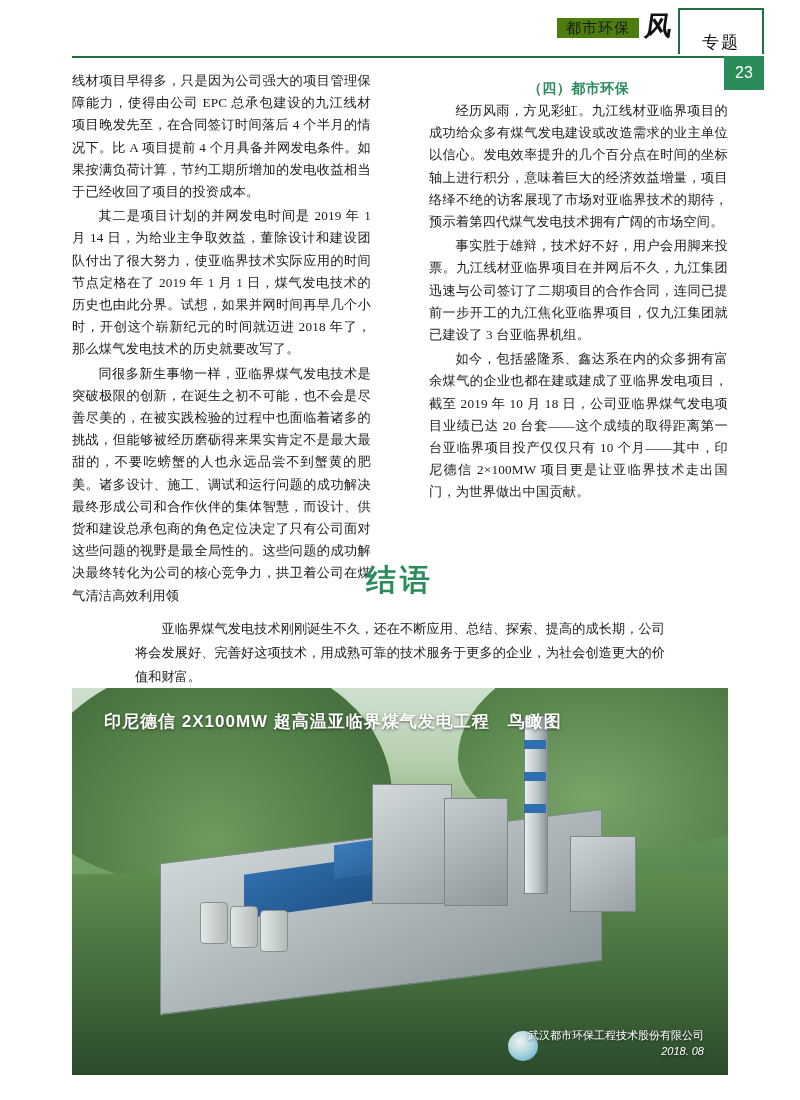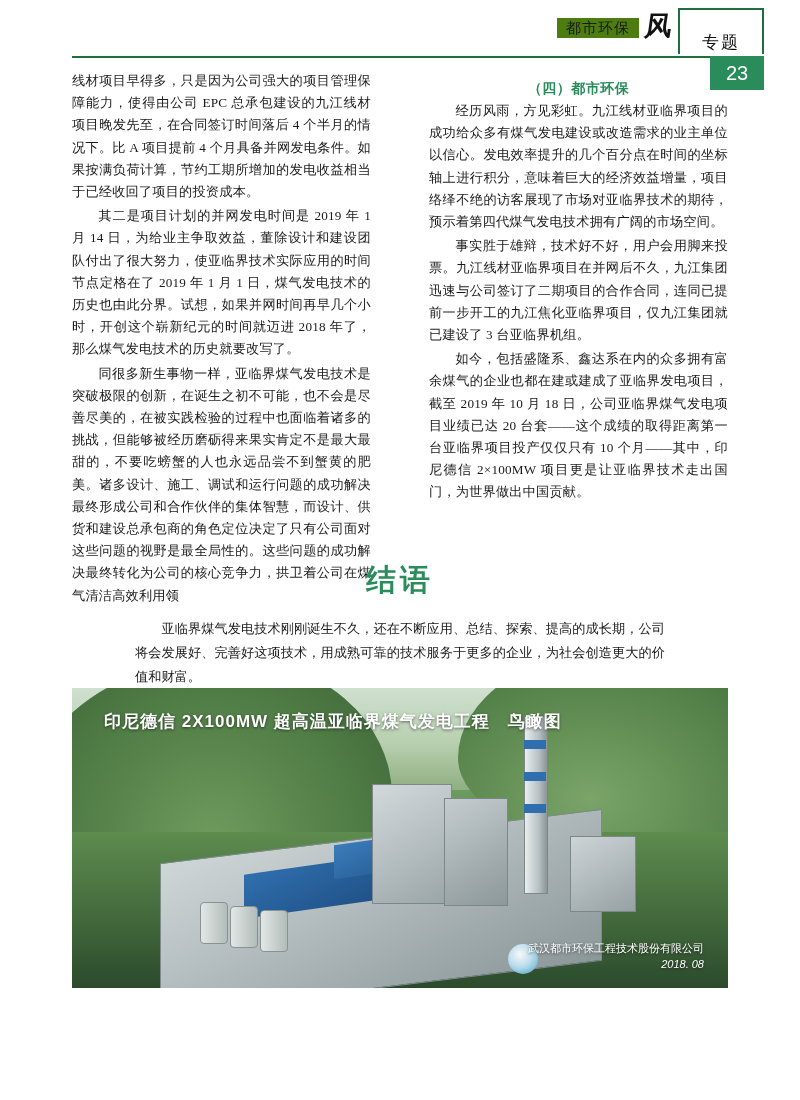--- a/index.html
+++ b/index.html
@@ -81,29 +81,29 @@
     font-size: 17px;
     letter-spacing: 2px;
     color: #111;
     font-family: Liberation Mono, monospace;
     margin-top: 20px;
   }
   .page-num-badge {
     position: absolute;
     right: 36px;
     top: 56px;
-    width: 54px;
+    width: 40px;
     height: 34px;
     background: #2a8c5a;
     color: #ffffff;
     display: flex;
     align-items: center;
     justify-content: center;
     font-family: "Liberation Sans", sans-serif;
-    font-size: 20px;
+    font-size: 16px;
   }
 
   
   .columns {
     position: absolute;
     top: 70px;
     left: 72px;
     width: 656px;
     display: flex;
     gap: 58px;
@@ -174,21 +174,21 @@
     font-family: "Liberation Sans", sans-serif;
     letter-spacing: 1px;
   }
 
   
   .photo {
     position: absolute;
     left: 72px;
     top: 688px;
     width: 656px;
-    height: 300px;
+    height: 387px;
     overflow: hidden;
     background: linear-gradient(170deg, #9fc48a 0%, #6f9f62 38%, #4d7c46 70%, #2f5630 100%);
   }
   .sky {
     position: absolute;
     left: 0; top: 0; width: 100%; height: 34%;
     background: linear-gradient(180deg, #cfe0d0 0%, #b7cfae 55%, #8fae81 100%);
   }
   .hill-left {
     position: absolute;

